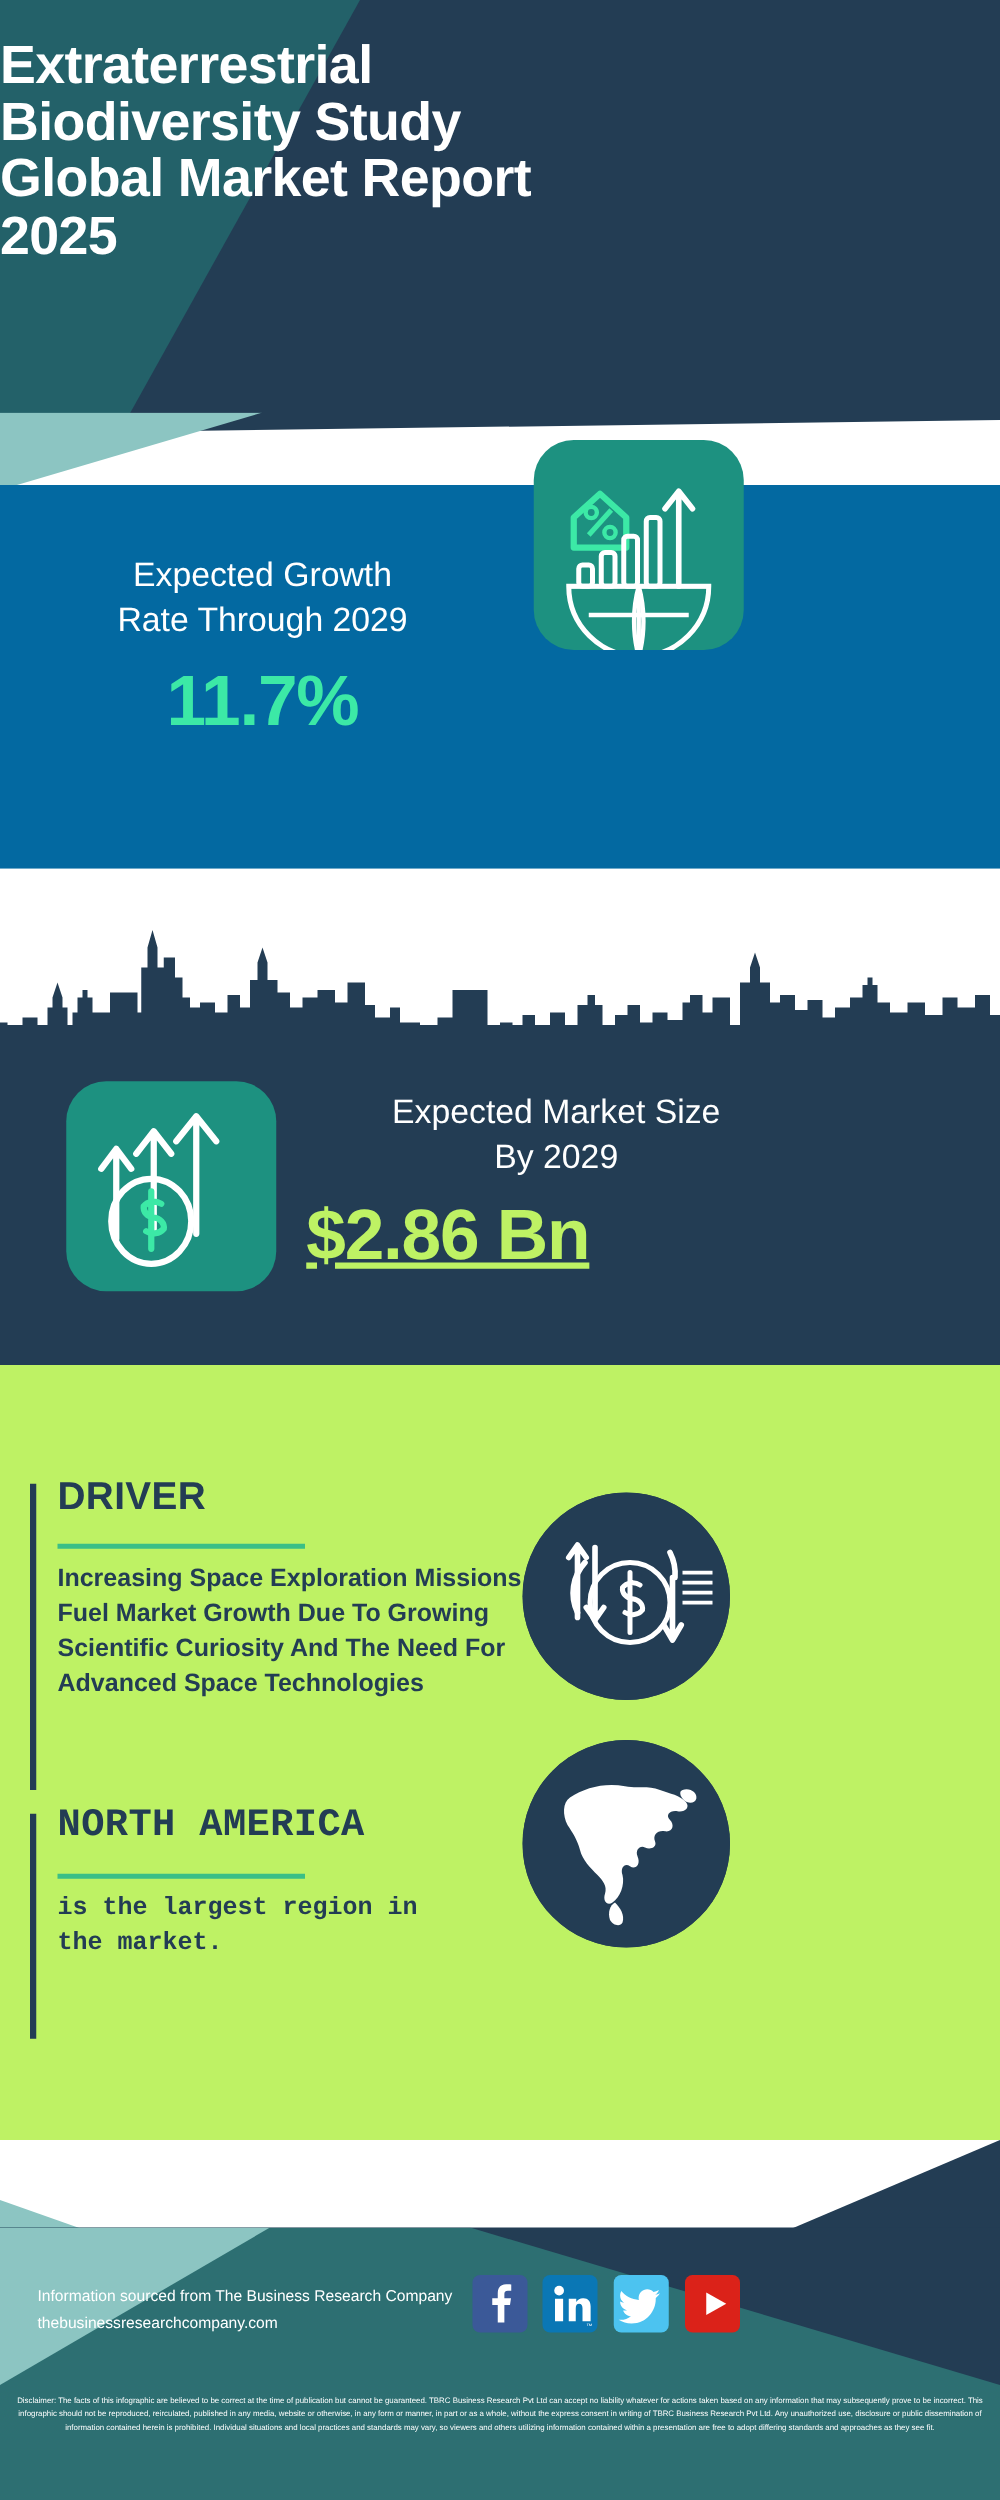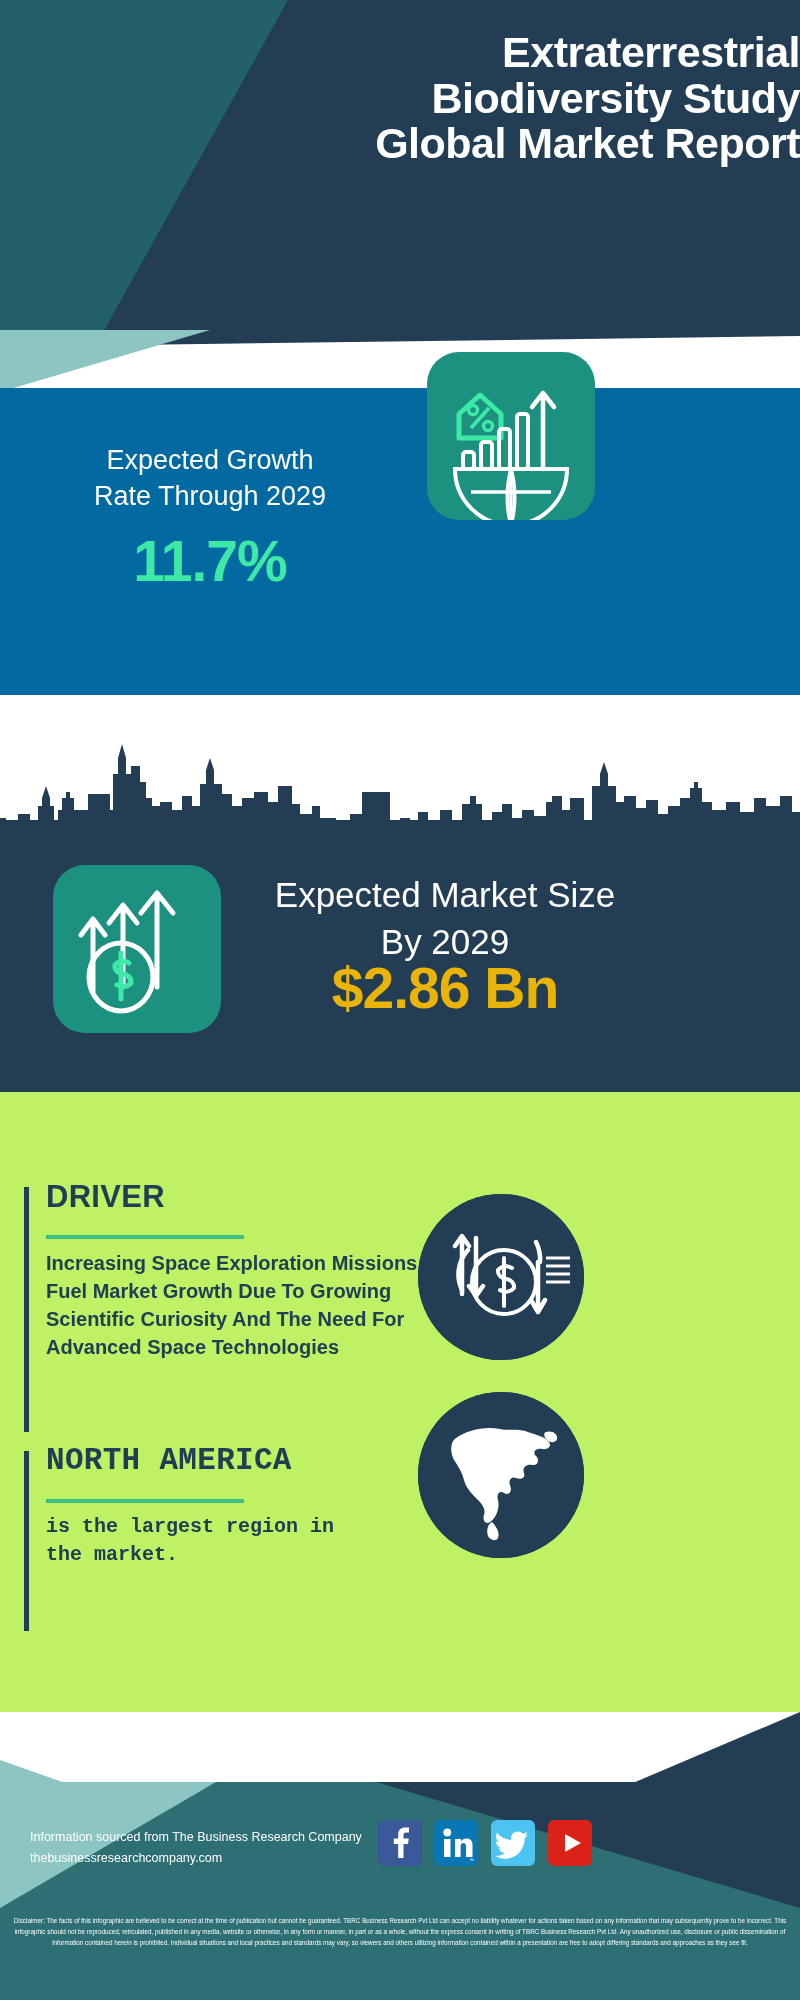--- a/index.html
+++ b/index.html
@@ -7,21 +7,21 @@
        font-family:"Liberation Sans",sans-serif;}
 
   
   .header{position:absolute;left:0;top:0;width:800px;height:345px;
           background:#23657A;overflow:hidden;}
   .header .teal-fill{position:absolute;inset:0;background:#236169;}
   .header .dark-diag{position:absolute;left:0;top:0;width:800px;height:345px;
         background:#233D54;
         clip-path:polygon(36% 0, 100% 0, 100% 100%, 12% 100%);}
   .header-title{position:absolute;left:0;top:30px;width:800px;
-        text-align:right;color:#ffffff;font-size:43px;line-height:1.06;
+        text-align:left;color:#ffffff;font-size:43px;line-height:1.06;
         font-weight:bold;letter-spacing:-0.5px;z-index:5;}
   .header-title div{display:block;}
 
   
   .white-cut{position:absolute;left:0;top:330px;width:800px;height:60px;
         background:#ffffff;
         clip-path:polygon(0 28%, 100% 10%, 100% 100%, 0 100%);}
   .lt-teal-tri{position:absolute;left:0;top:330px;width:210px;height:62px;
         background:#8CC5C2;
         clip-path:polygon(0 0, 100% 0, 0 100%);}
@@ -41,24 +41,24 @@
   .skyline-wrap{position:absolute;left:0;top:695px;width:800px;height:165px;
         background:#ffffff;overflow:hidden;}
   .skyline-wrap svg{position:absolute;left:0;bottom:0;width:800px;height:120px;}
 
   
   .market{position:absolute;left:0;top:820px;width:800px;height:272px;
           background:#233D54;}
   .market-icon{position:absolute;left:53px;top:45px;width:168px;height:168px;
         background:#1D9180;border-radius:32px;}
   .market-label{position:absolute;left:245px;top:52px;width:400px;
-        text-align:center;color:#ffffff;font-size:35px;line-height:1.33;}
+        text-align:center;color:#ffffff;font-size:27px;line-height:1.33;}
   .market-value{position:absolute;left:245px;top:135px;width:400px;
-        text-align:center;color:#eab308;font-size:57px;font-weight:bold;
-        letter-spacing:-1px;}
+        text-align:left;color:#bef264;font-size:57px;font-weight:bold;
+        letter-spacing:-1px;text-decoration:underline;}
 
   
   .body-area{position:absolute;left:0;top:1092px;width:800px;height:620px;
              background:#bef264;}
   .card{position:absolute;}
   .card .vbar{position:absolute;left:0;top:0;width:5px;
         background:#233D54;}
   .card .ttl{position:absolute;left:22px;top:-8px;color:#233D54;
         font-size:31px;font-weight:bold;letter-spacing:0.3px;}
   .card .rule{position:absolute;left:22px;width:198px;height:4px;
@@ -100,20 +100,21 @@
 </head>
 <body>
 
 <div class="header">
   <div class="teal-fill"></div>
   <div class="dark-diag"></div>
   <div class="header-title">
     <div>Extraterrestrial</div>
     <div>Biodiversity Study</div>
     <div>Global Market Report</div>
+    <div>2025</div>
   </div>
 </div>
 <div class="white-cut"></div>
 <div class="lt-teal-tri"></div>
 
 <div class="growth">
   <div class="growth-label">
     <div>Expected Growth</div>
     <div>Rate Through 2029</div>
   </div>

